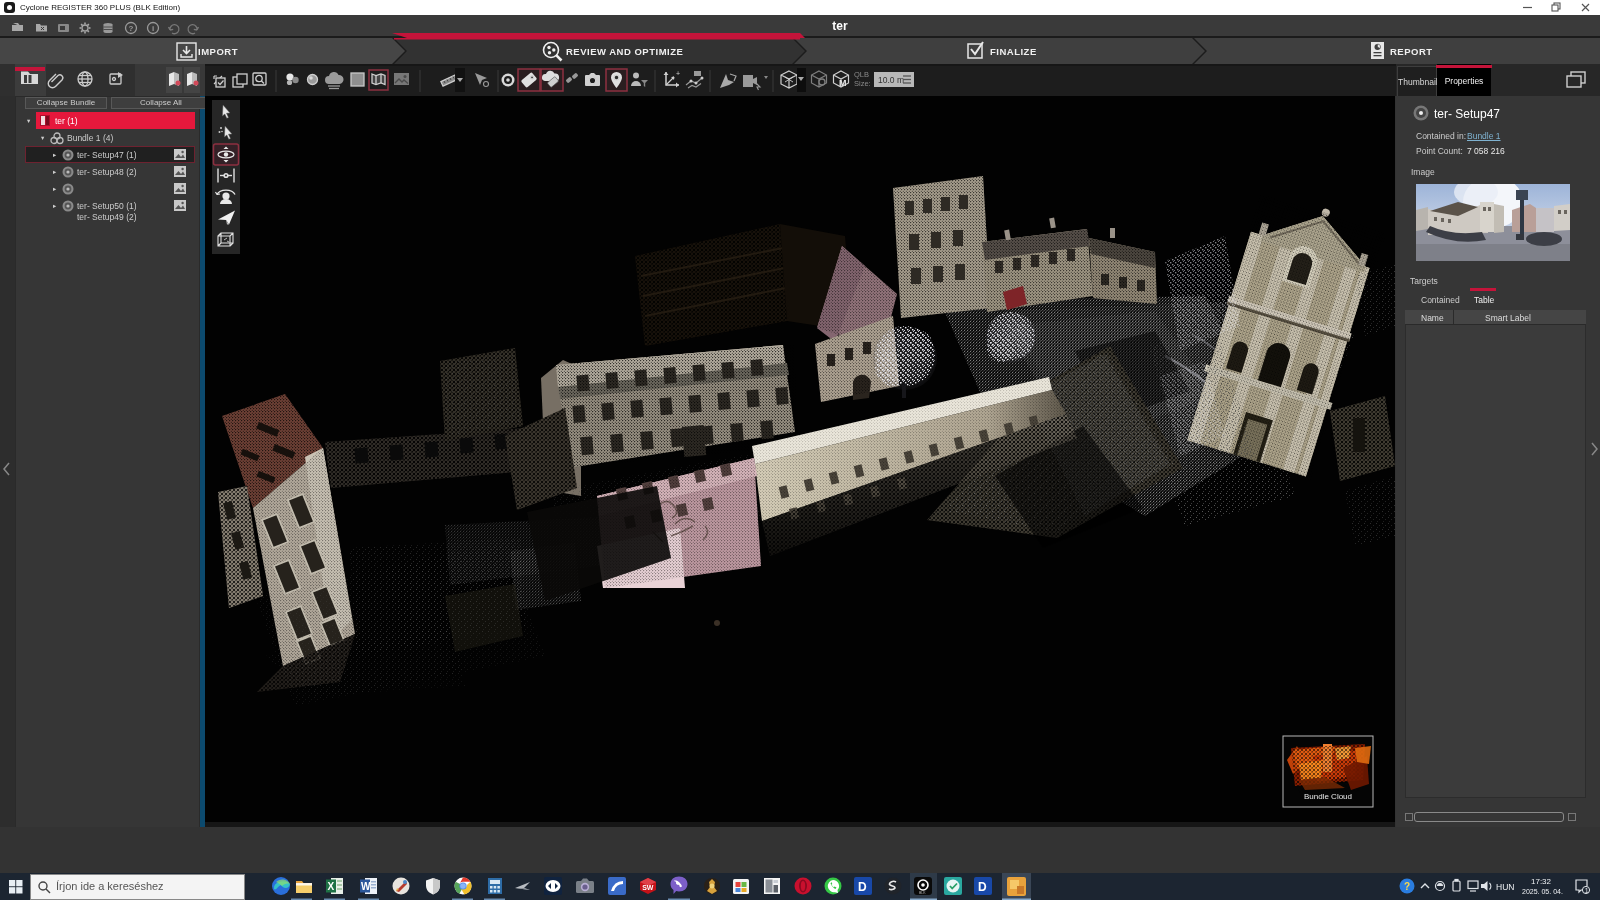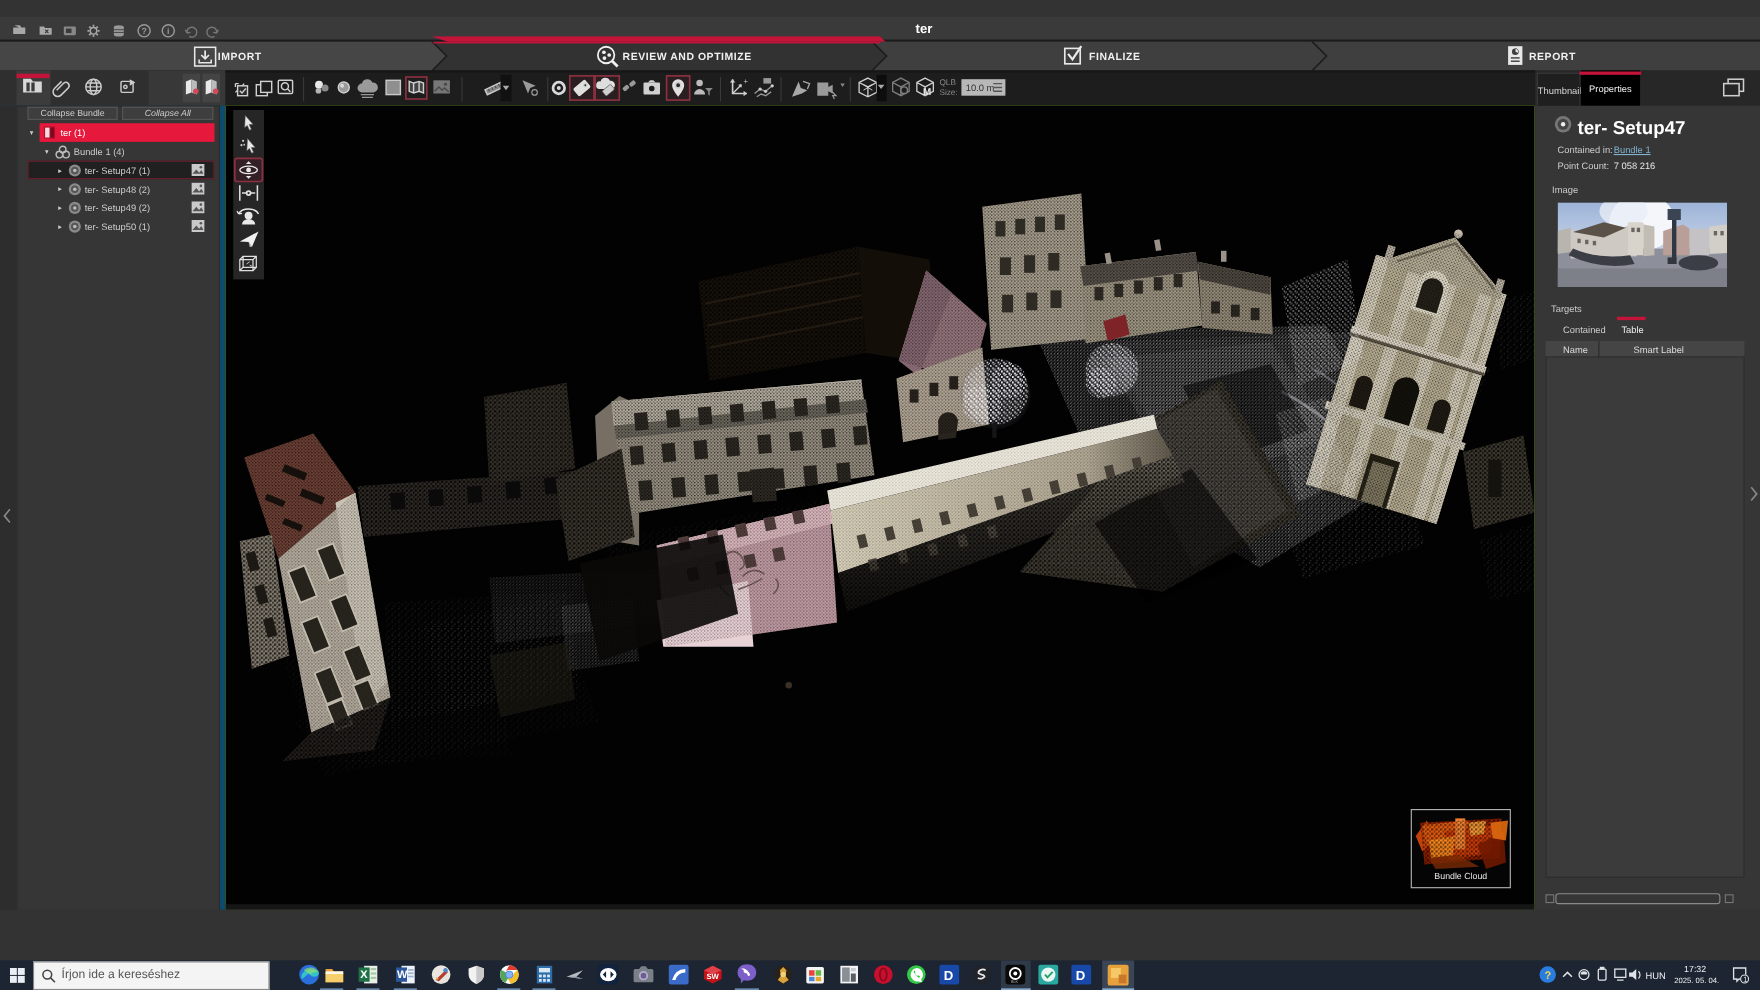--- a/index.html
+++ b/index.html
@@ -24,20 +24,30 @@
 #topbar { position:absolute; left:205px; top:64px; width:1191px; height:32px; background:#1d1d1d; }
 
 #rightpanel { position:absolute; left:1396px; top:64px; width:204px; height:768px; background:#363636; }
 #bottomstrip { position:absolute; left:0; top:827px; width:1600px; height:46px; background:#333333; }
 #taskbar { position:absolute; left:0; top:873px; width:1600px; height:27px; background:#1c2531; }
 </style>
 </head>
 <body>
 <div id="app">
 
+<div id="titlebar">
+  <div class="ticon"></div>
+  <div class="ttext">Cyclone REGISTER 360 PLUS (BLK Edition)</div>
+  <svg style="position:absolute;right:0;top:0" width="130" height="15">
+    <line x1="53" y1="7.5" x2="62" y2="7.5" stroke="#555" stroke-width="1.2"></line>
+    <rect x="84" y="3" width="6" height="6" fill="none" stroke="#555" stroke-width="1.1"></rect>
+    <rect x="82" y="5" width="6" height="6" fill="#fff" stroke="#555" stroke-width="1.1"></rect>
+    <path d="M112 4 L119 11 M119 4 L112 11" stroke="#555" stroke-width="1.2"></path>
+  </svg>
+</div>
 
 <svg id="menubar" style="position:absolute;left:0;top:15px" width="1600" height="23">
   <rect width="1600" height="23" fill="#3a3a3a"></rect>
   <rect y="21" width="1600" height="2" fill="#1b1b1b"></rect>
   <g fill="none" stroke="#a8a8a8" stroke-width="1.3">
     <path d="M13 8 h5 l1.5 2 h-2 z M12 10 h11 v6 h-11 z" fill="#a8a8a8" stroke="none"></path>
     <path d="M36 9 h4 l1 1.5 h6 v6 h-11 z" fill="#a8a8a8" stroke="none"></path>
     <path d="M41 12 l3 3 m0 -3 l-3 3" stroke="#3a3a3a" stroke-width="1"></path>
     <rect x="58" y="9" width="11" height="8" rx="1" fill="#888" stroke="none"></rect>
     <rect x="60" y="11" width="5" height="4" fill="#3a3a3a" stroke="none"></rect>
@@ -150,21 +160,21 @@
     <path d="M187 10 l5 -2 v12 l-5 2 z" fill="#e8e8e8"></path>
     <path d="M192 8 l5 2 v12 l-5 -2 z" fill="#bbbbbb"></path>
     <circle cx="196" cy="19" r="2.5" fill="#d24a5a"></circle>
   </g>
 </svg>
 
 <div id="leftpanel">
   <div style="position:absolute;left:0;top:0;width:15px;height:769px;background:#2d2d2d;"></div>
   <div style="position:absolute;left:15px;top:0;width:185px;height:769px;background:#363636;border:1px solid #2a2a2a;"></div>
   <div class="lbtn" style="left:25px;width:82px;">Collapse Bundle</div>
-  <div class="lbtn" style="left:111px;width:83px;font-style:italic;">Collapse All</div>
+  <div class="lbtn" style="left:111px;width:100px;">Collapse All</div>
 
   <div class="trow" style="top:16px;">
     <span class="exp" style="left:27px;top:5px;">▾</span>
     <div style="position:absolute;left:36px;top:0;width:159px;height:17px;background:#e6183c;"></div>
     <svg style="position:absolute;left:39px;top:2px;" width="13" height="13">
       <rect x="1" y="1" width="10" height="11" fill="#b00f2c"></rect>
       <rect x="2" y="2" width="4" height="9" fill="#ffffff" opacity="0.85"></rect>
       <rect x="7" y="2" width="3" height="9" fill="#7a0a1e"></rect>
     </svg>
     <span class="txt" style="left:55px;color:#fff;">ter (1)</span>
@@ -209,21 +219,21 @@
           <circle cx="8.6" cy="3" r="1.2" fill="#555"></circle>
     </svg>
   </div>
   <div class="trow" style="top:84px;">
     <span class="exp" style="left:53px;top:5px;">▸</span>
     <svg style="position:absolute;left:62px;top:3px;" width="12" height="12">
       <circle cx="6" cy="6" r="5.5" fill="#8a8a8a"></circle>
           <circle cx="6" cy="6" r="3.4" fill="#555"></circle>
           <circle cx="6" cy="6" r="1.6" fill="#bbb"></circle>
     </svg>
-    <span class="txt" style="left:77px;">ter- Setup49 (2)</span>
+    <span class="txt" style="left:77px;margin-top:28px;">ter- Setup49 (2)</span>
     <svg style="position:absolute;left:174px;top:3px;" width="12" height="11">
       <rect width="12" height="11" fill="#c9c9c9"></rect>
           <path d="M1 9 l3.5 -4 2.5 3 2-2.5 2 3.5 z" fill="#555"></path>
           <circle cx="8.6" cy="3" r="1.2" fill="#555"></circle>
     </svg>
   </div>
   <div class="trow" style="top:101px;">
     <span class="exp" style="left:53px;top:5px;">▸</span>
     <svg style="position:absolute;left:62px;top:3px;" width="12" height="12">
       <circle cx="6" cy="6" r="5.5" fill="#8a8a8a"></circle>
@@ -817,21 +827,21 @@
   <svg style="position:absolute;right:12px;top:7px;" width="22" height="18">
     <rect x="5" y="1" width="14" height="11" fill="none" stroke="#cfcfcf" stroke-width="1.4"></rect>
     <rect x="1" y="5" width="14" height="11" fill="#272727" stroke="#cfcfcf" stroke-width="1.4"></rect>
   </svg>
 
   <svg style="position:absolute;left:17px;top:41px;" width="16" height="16">
     <circle cx="8" cy="8" r="7.5" fill="#777"></circle>
         <circle cx="8" cy="8" r="5" fill="#444"></circle>
         <circle cx="8" cy="8" r="2" fill="#eee"></circle>
   </svg>
-  <div style="position:absolute;left:38px;top:43px;font-size:17px;font-weight:bold;color:#fff;">ter- Setup47</div>
+  <div style="position:absolute;left:38px;top:43px;font-size:12px;font-weight:normal;color:#fff;">ter- Setup47</div>
 
   <div style="position:absolute;left:20px;top:67px;font-size:8.5px;color:#cccccc;">Contained in:</div>
   <div style="position:absolute;left:71px;top:67px;font-size:8.5px;color:#7fb2d0;text-decoration:underline;">Bundle 1</div>
   <div style="position:absolute;left:20px;top:82px;font-size:8.5px;color:#cccccc;text-align:right;">Point Count:</div>
   <div style="position:absolute;left:71px;top:82px;font-size:8.5px;color:#e8e8e8;">7 058 216</div>
 
   <div style="position:absolute;left:15px;top:103px;font-size:8.5px;color:#cccccc;">Image</div>
 
   <svg style="position:absolute;left:20px;top:120px;" width="154" height="77">
     <defs>

